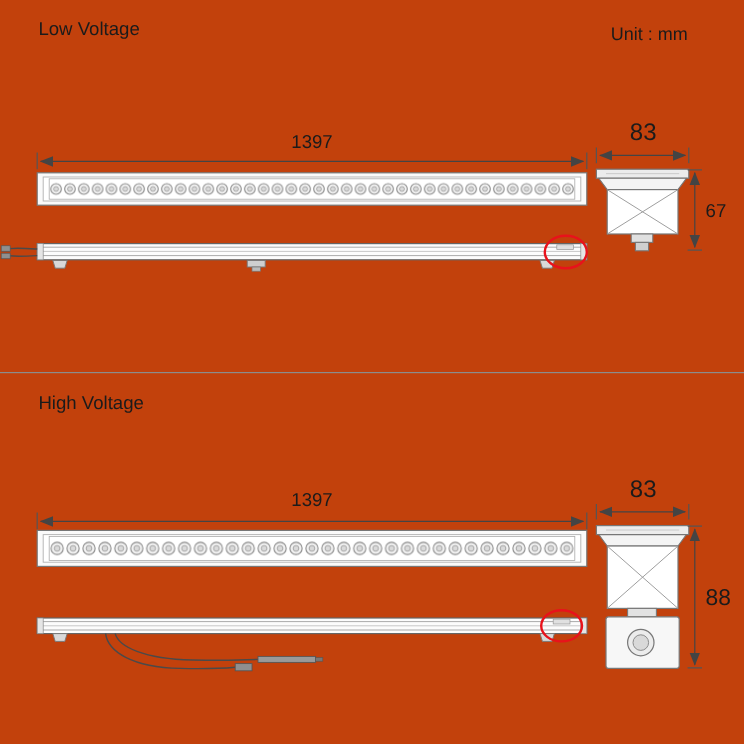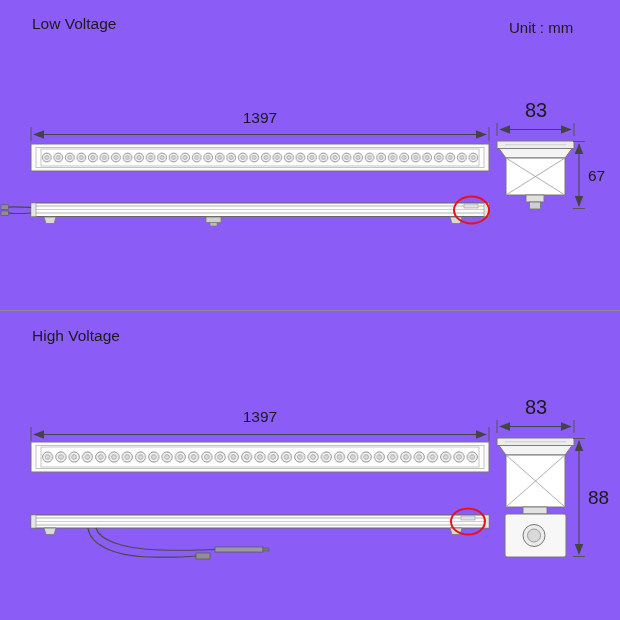--- a/index.html
+++ b/index.html
@@ -2,21 +2,21 @@
 <html><head>
 <meta charset="utf-8">
 <style>
   * { margin: 0; padding: 0; box-sizing: border-box; }
   html, body { background: #ffffff; }
   body {
     width: 620px; height: 620px;
     font-family: "Liberation Sans", sans-serif;
     position: relative;
   }
-  .page { position: relative; width: 620px; height: 620px; background: #8b5cf6; overflow: hidden; }
+  .page { position: relative; width: 620px; height: 620px; background: #c2410c; overflow: hidden; }
   svg.section { position: absolute; left: 0; display: block; }
   #svg-low  { top: 0; }
   #svg-high { top: 310px; }
   .divider {
     position: absolute; top: 310px; left: 0; width: 620px; height: 0;
     border-top: 1px solid #8c8c8c;
   }
   svg text { font-family: "Liberation Sans", sans-serif; fill: #1b1b1b; }
 </style>
 </head>

